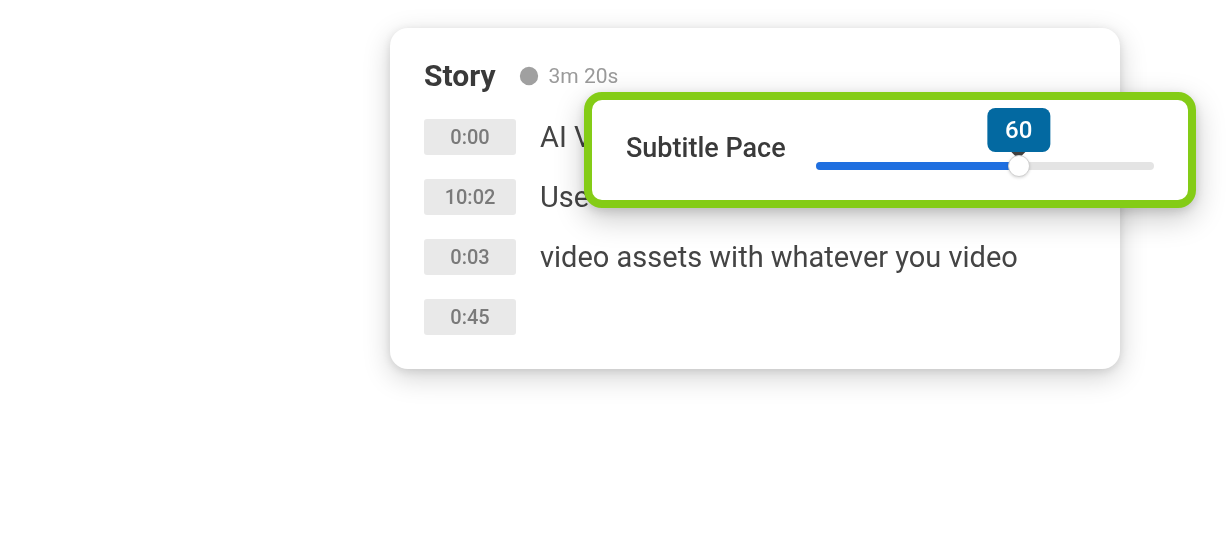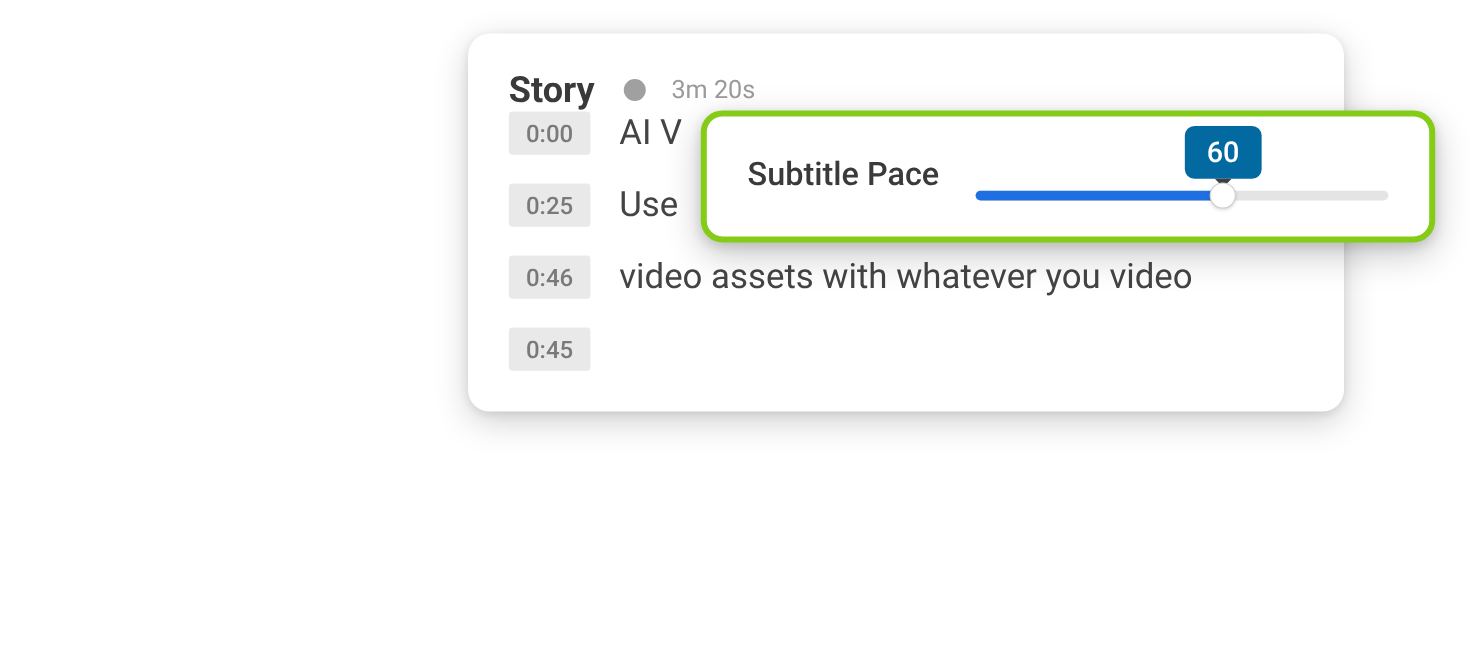--- a/index.html
+++ b/index.html
@@ -21,29 +21,31 @@
       width: 730px;
       background: #ffffff;
       border-radius: 18px;
       padding: 30px 34px 34px 34px;
       box-shadow: 0 8px 28px rgba(0,0,0,0.18), 0 2px 8px rgba(0,0,0,0.1);
     }
     .story-header {
       display: flex;
       align-items: center;
       gap: 22px;
+      margin-bottom: 26px;
     }
     .story-title {
       font-size: 30px;
       font-weight: 700;
       color: #3a3a3a;
     }
     .duration-group {
       display: flex;
-      gap: 20px;
+      align-items: center;
+      gap: 9px;
     }
     .clock-icon {
       width: 22px;
       height: 22px;
       color: #a0a0a0;
     }
     .duration-text {
       font-size: 21px;
       color: #9a9a9a;
       font-weight: 400;
@@ -57,40 +59,40 @@
       display: flex;
       align-items: center;
       gap: 24px;
     }
     .time-badge {
       background: #e9e9e9;
       color: #7a7a7a;
       font-size: 20px;
       font-weight: 500;
       padding: 6px 0;
-      width: 68px;
+      width: 92px;
       text-align: center;
       border-radius: 3px;
       flex-shrink: 0;
     }
     .story-text {
       font-size: 29px;
       color: #444444;
       font-weight: 400;
       white-space: nowrap;
       overflow: hidden;
     }
 
     .pace-card {
       position: absolute;
       left: 584px;
       top: 92px;
       width: 612px;
       background: #ffffff;
-      border: 5px solid #84cc16;
+      border: 8px solid #84cc16;
       border-radius: 18px;
       padding: 26px 34px 30px 34px;
       box-shadow: 0 10px 30px rgba(0,0,0,0.22), 0 3px 10px rgba(0,0,0,0.12);
     }
     .pace-row {
       display: flex;
       align-items: center;
       gap: 10px;
     }
     .pace-label {
@@ -168,25 +170,25 @@
       <span class="duration-text">3m 20s</span>
     </div>
   </div>
 
   <div class="story-list">
     <div class="story-row">
       <div class="time-badge">0:00</div>
       <div class="story-text">AI V</div>
     </div>
     <div class="story-row">
-      <div class="time-badge">0:25</div>
+      <div class="time-badge">10:02</div>
       <div class="story-text">Use</div>
     </div>
     <div class="story-row">
-      <div class="time-badge">0:46</div>
+      <div class="time-badge">0:03</div>
       <div class="story-text">video assets with whatever you video</div>
     </div>
     <div class="story-row">
       <div class="time-badge">0:45</div>
     </div>
   </div>
 </div>
 
 <div class="pace-card">
   <div class="pace-row">

